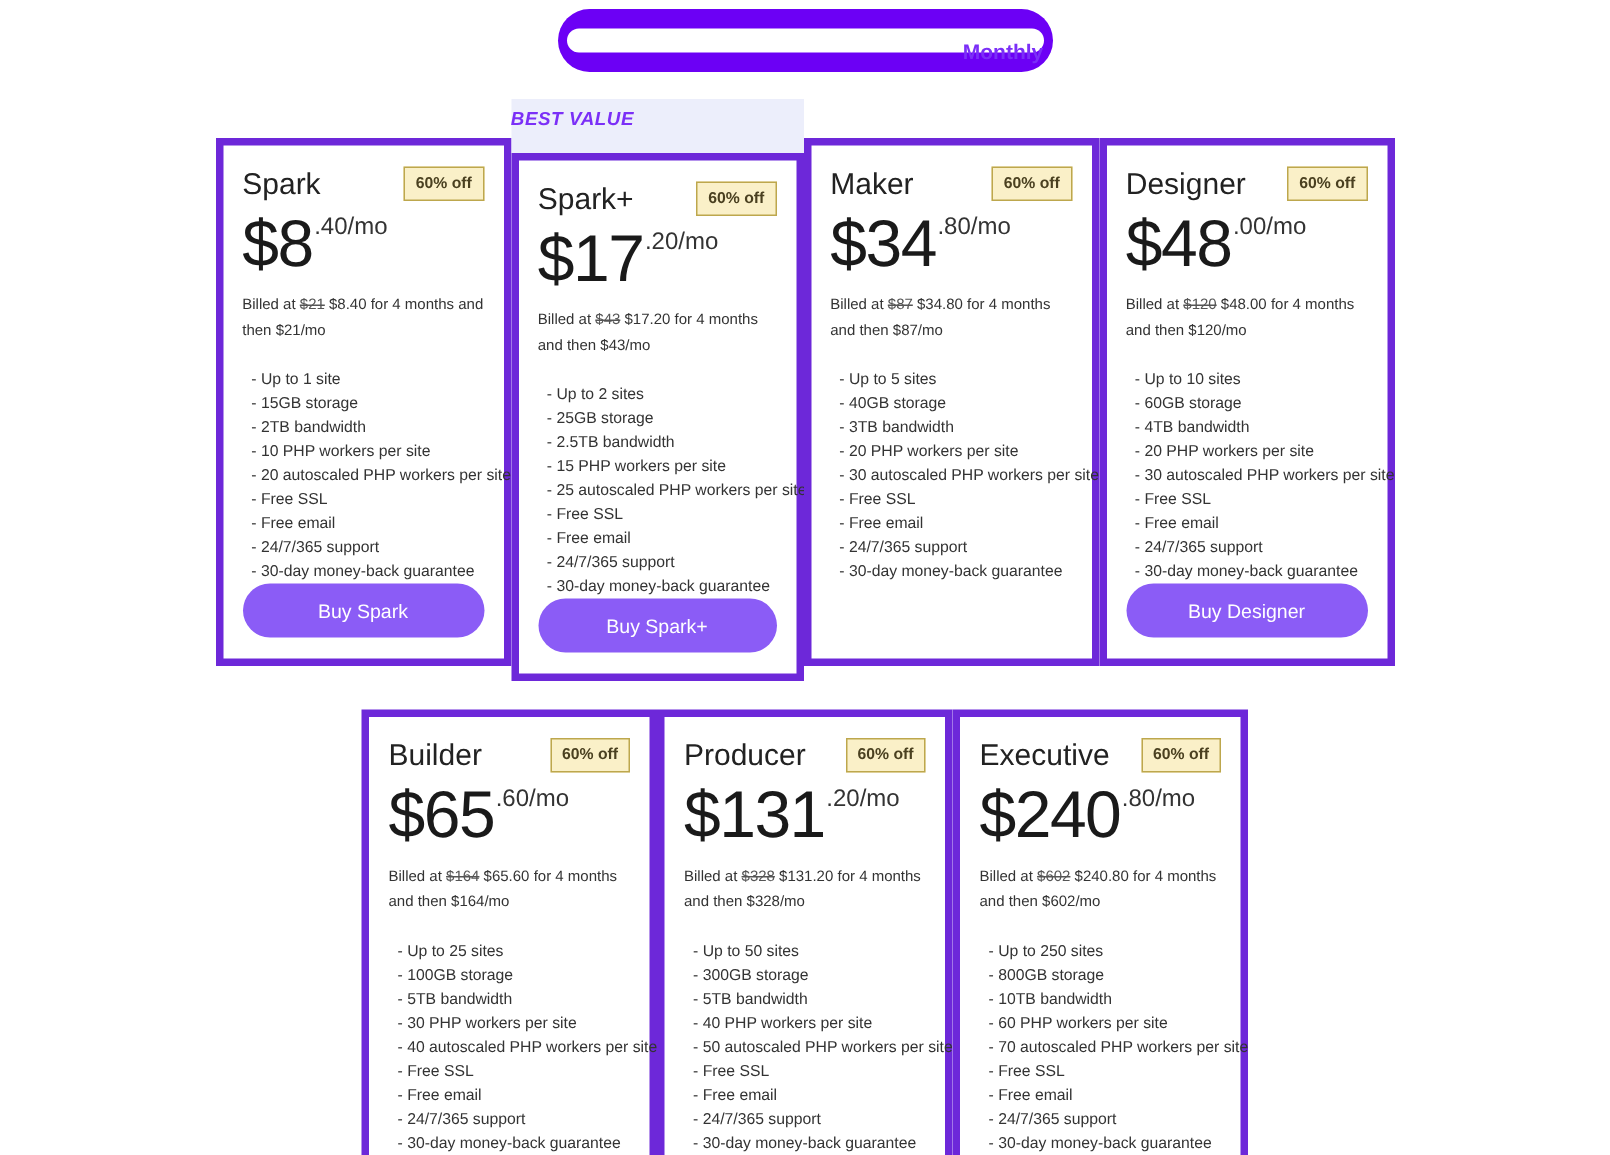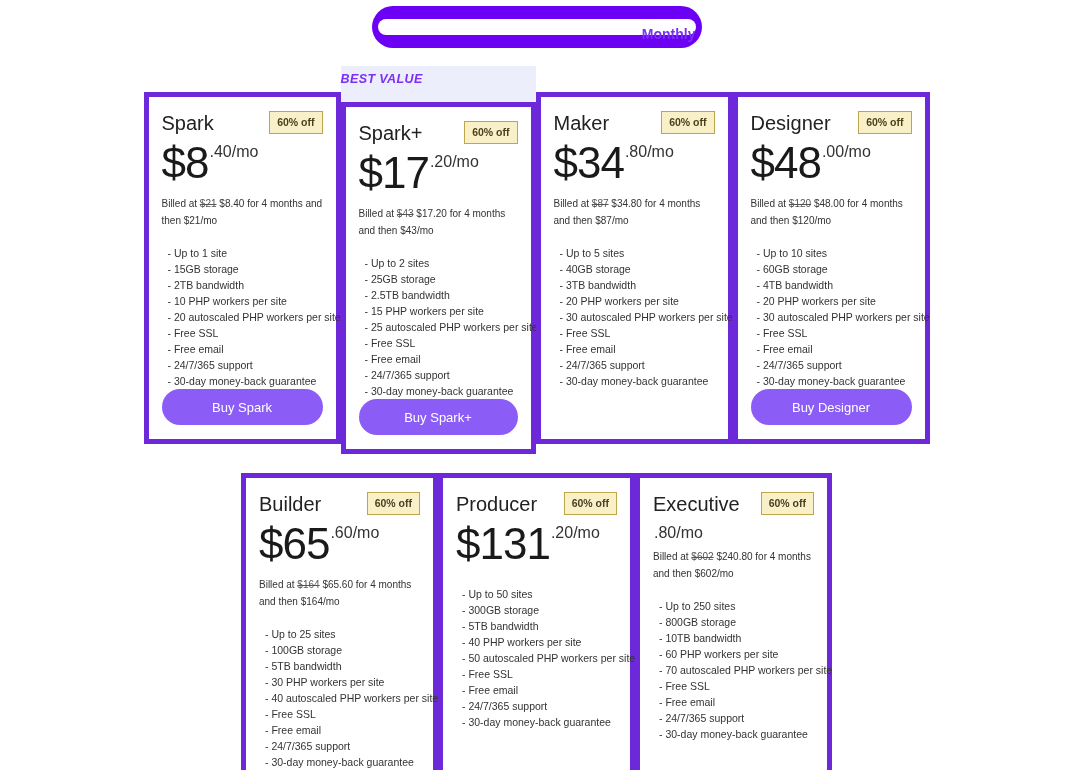--- a/index.html
+++ b/index.html
@@ -314,40 +314,42 @@
     <div class="card-slot">
       <div class="card tall">
         <div class="card-head">
           <div class="plan-name">Producer</div>
           <div class="badge">60% off</div>
         </div>
         <div class="price-line">
           <span class="price-main">$131</span>
           <span class="price-cents">.20/mo</span>
         </div>
+        <div class="billed"><span>Billed at </span><span class="strike">$328</span><span> $131.20 for 4 months and then </span><span>$328/mo</span></div>
         <ul class="features">
           <li>Up to 50 sites</li>
           <li>300GB storage</li>
           <li>5TB bandwidth</li>
           <li>40 PHP workers per site</li>
           <li>50 autoscaled PHP workers per site</li>
           <li>Free SSL</li>
           <li>Free email</li>
           <li>24/7/365 support</li>
           <li>30-day money-back guarantee</li>
         </ul>
       </div>
     </div>
     <div class="card-slot">
       <div class="card tall">
         <div class="card-head">
           <div class="plan-name">Executive</div>
           <div class="badge">60% off</div>
         </div>
         <div class="price-line">
+          <span class="price-main">$240</span>
           <span class="price-cents">.80/mo</span>
         </div>
         <div class="billed"><span>Billed at </span><span class="strike">$602</span><span> $240.80 for 4 months and then </span><span>$602/mo</span></div>
         <ul class="features">
           <li>Up to 250 sites</li>
           <li>800GB storage</li>
           <li>10TB bandwidth</li>
           <li>60 PHP workers per site</li>
           <li>70 autoscaled PHP workers per site</li>
           <li>Free SSL</li>

